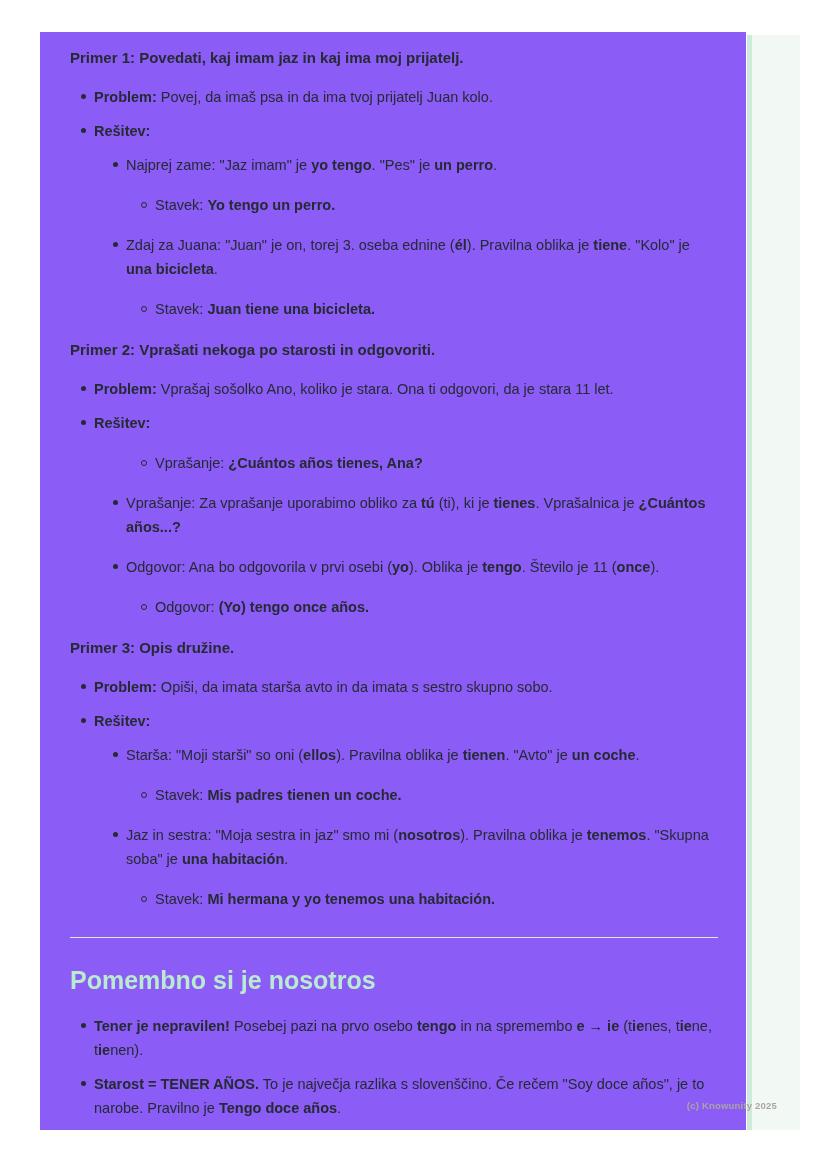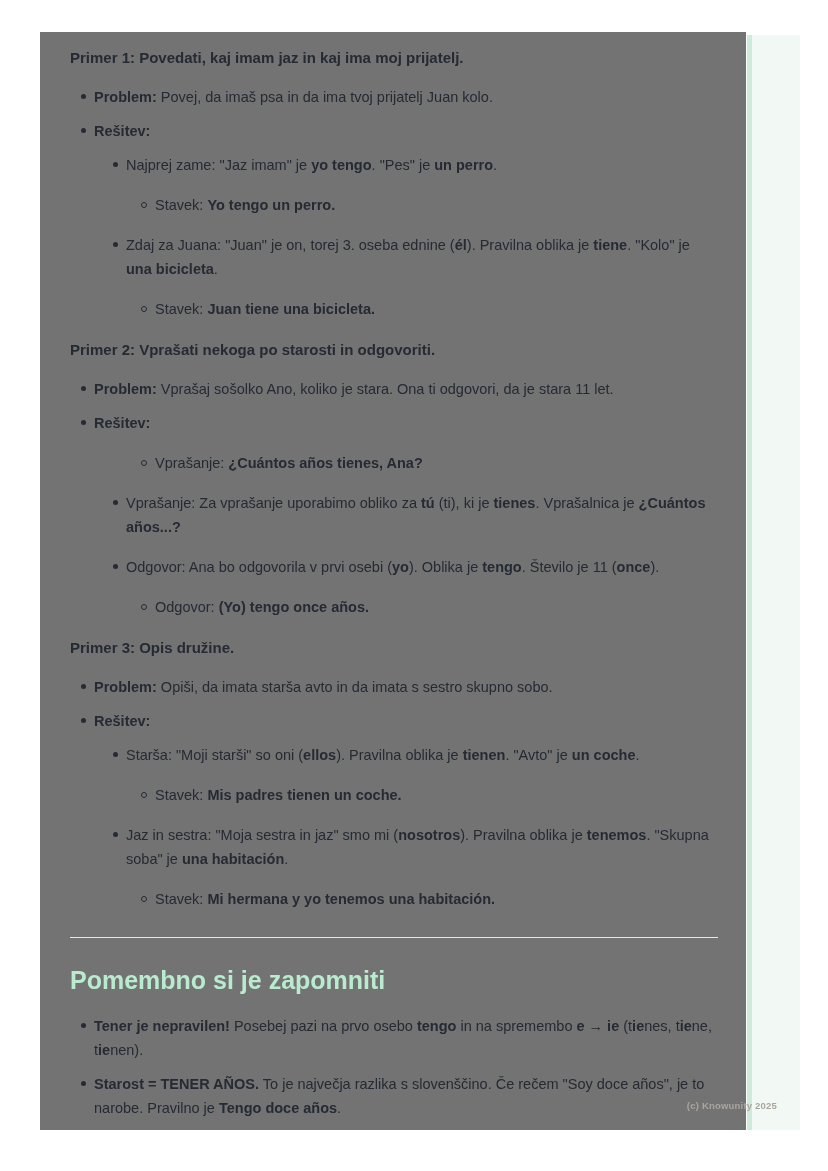--- a/index.html
+++ b/index.html
@@ -4,21 +4,21 @@
 <style>
   html,body{margin:0;padding:0;}
   body{
     width:828px;height:1171px;position:relative;overflow:hidden;
     background:#ffffff;
     font-family:"Liberation Sans", sans-serif;
     -webkit-font-smoothing:antialiased;
   }
   .card{
     position:absolute;left:40px;top:32px;width:706px;height:1098px;
-    background:#737373;
+    background:#8b5cf6;
   }
   .accent-line{
     position:absolute;left:747px;top:35px;width:5px;height:1095px;
     background:#cdeada;
   }
   .mint-panel{
     position:absolute;left:752px;top:35px;width:48px;height:1095px;
     background:#f2f9f5;
   }
   .content{
@@ -69,19 +69,19 @@
       <div class="blk li2 gap"><span class="m"></span><span>Odgovor: Ana bo odgovorila v prvi osebi (<b>yo</b>). Oblika je <b>tengo</b>. Število je 11 (<b>once</b>).</span></div>
       <div class="blk li3"><span class="m"></span><span>Odgovor: <b>(Yo) tengo once años.</b></span></div>
       <div class="blk h4"><span><b>Primer 3: Opis družine.</b></span></div>
       <div class="blk li1"><span class="m"></span><span><b>Problem:</b> Opiši, da imata starša avto in da imata s sestro skupno sobo.</span></div>
       <div class="blk li1"><span class="m"></span><span><b>Rešitev:</b></span></div>
       <div class="blk li2"><span class="m"></span><span>Starša: "Moji starši" so oni (<b>ellos</b>). Pravilna oblika je <b>tienen</b>. "Avto" je <b>un coche</b>.</span></div>
       <div class="blk li3"><span class="m"></span><span>Stavek: <b>Mis padres tienen un coche.</b></span></div>
       <div class="blk li2 gap"><span class="m"></span><span>Jaz in sestra: "Moja sestra in jaz" smo mi (<b>nosotros</b>). Pravilna oblika je <b>tenemos</b>. "Skupna soba" je <b>una habitación</b>.</span></div>
       <div class="blk li3"><span class="m"></span><span>Stavek: <b>Mi hermana y yo tenemos una habitación.</b></span></div>
       <div class="divider"></div>
-      <div class="blk h2"><span>Pomembno si je zapomniti</span></div>
+      <div class="blk h2"><span>Pomembno si je nosotros</span></div>
       <div class="blk li1"><span class="m"></span><span><b>Tener je nepravilen!</b> Posebej pazi na prvo osebo <b>tengo</b> in na spremembo <b>e → ie</b> (t<b>ie</b>nes, t<b>ie</b>ne, t<b>ie</b>nen).</span></div>
       <div class="blk li1"><span class="m"></span><span><b>Starost = TENER AÑOS.</b> To je največja razlika s slovenščino. Če rečem "Soy doce años", je to narobe. Pravilno je <b>Tengo doce años</b>.</span></div>
     </div>
 </div>
 
 <div class="footer">(c) Knowunity 2025</div>
 
 </body></html>

